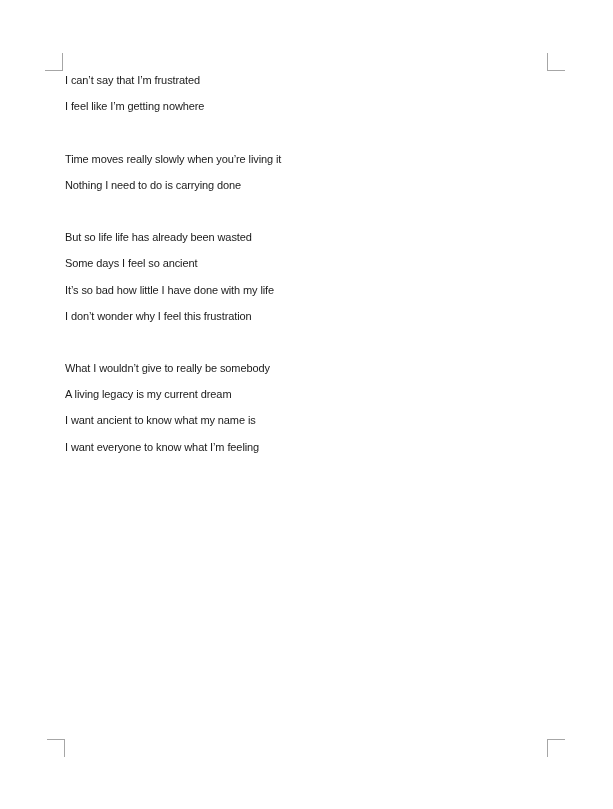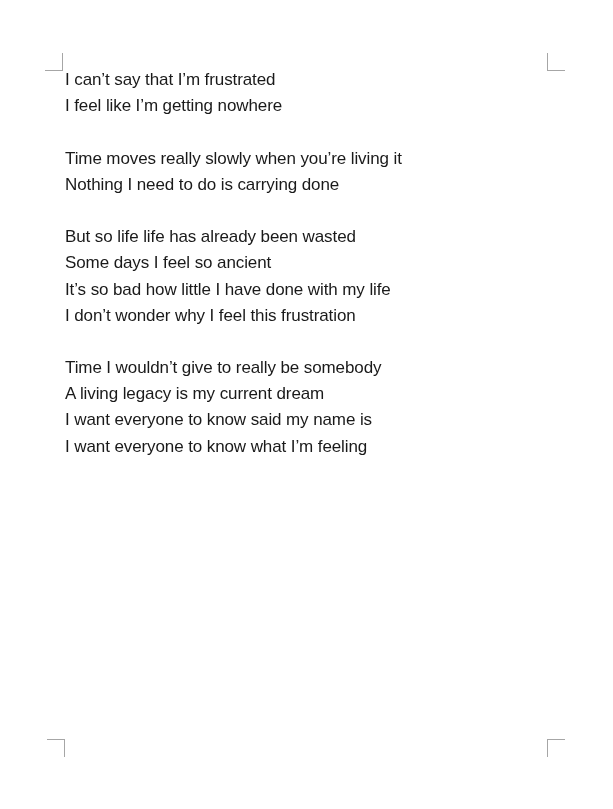--- a/index.html
+++ b/index.html
@@ -35,21 +35,21 @@
     position: absolute;
     left: 65px;
     top: 67px;
     width: 482px;
   }
   .stanza {
     margin-bottom: 26.2px;
   }
   .stanza:last-child { margin-bottom: 0; }
   .line {
-    font-size: 17px;
+    font-size: 11px;
     line-height: 26.2px;
     height: 26.2px;
     letter-spacing: -0.1px;
     color: var(--text-color);
     white-space: nowrap;
   }
 </style>
 </head>
 <body>
 
@@ -67,19 +67,19 @@
         <p class="line">Time moves really slowly when you’re living it</p>
         <p class="line">Nothing I need to do is carrying done</p>
       </div>
       <div class="stanza">
         <p class="line">But so life life has already been wasted</p>
         <p class="line">Some days I feel so ancient</p>
         <p class="line">It’s so bad how little I have done with my life</p>
         <p class="line">I don’t wonder why I feel this frustration</p>
       </div>
       <div class="stanza">
-        <p class="line">Time I wouldn’t give to really be somebody</p>
+        <p class="line">What I wouldn’t give to really be somebody</p>
         <p class="line">A living legacy is my current dream</p>
-        <p class="line">I want everyone to know said my name is</p>
+        <p class="line">I want ancient to know what my name is</p>
         <p class="line">I want everyone to know what I’m feeling</p>
       </div>
     </div>
 </div>
 
 </body></html>

